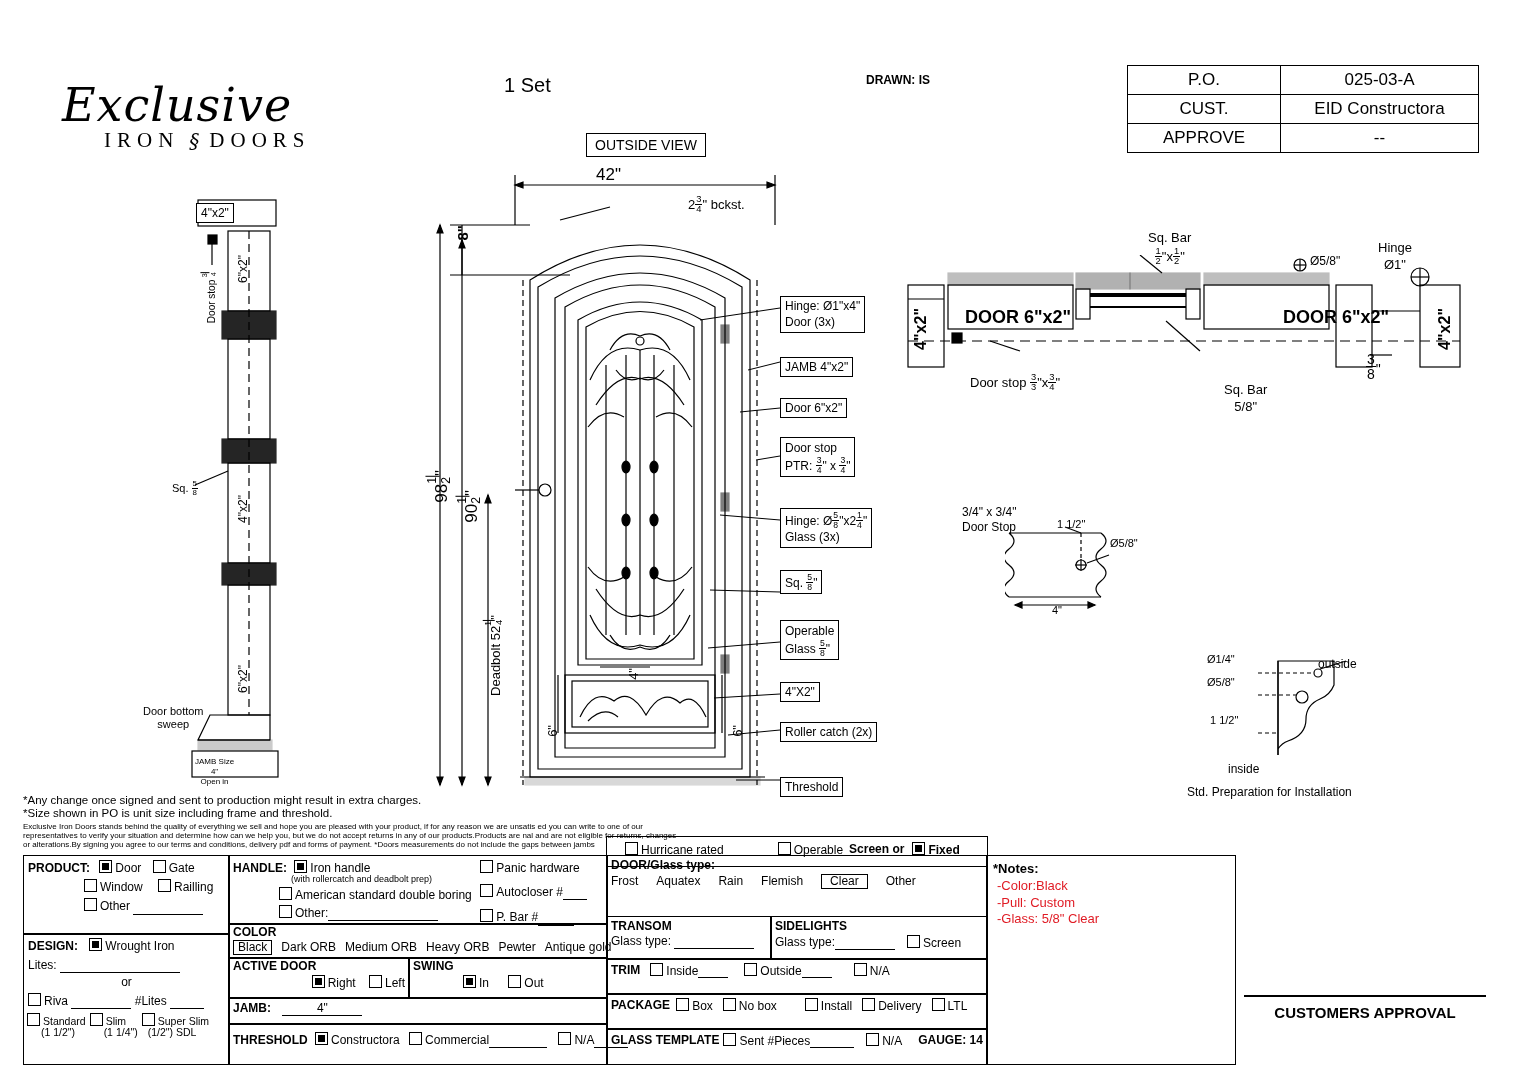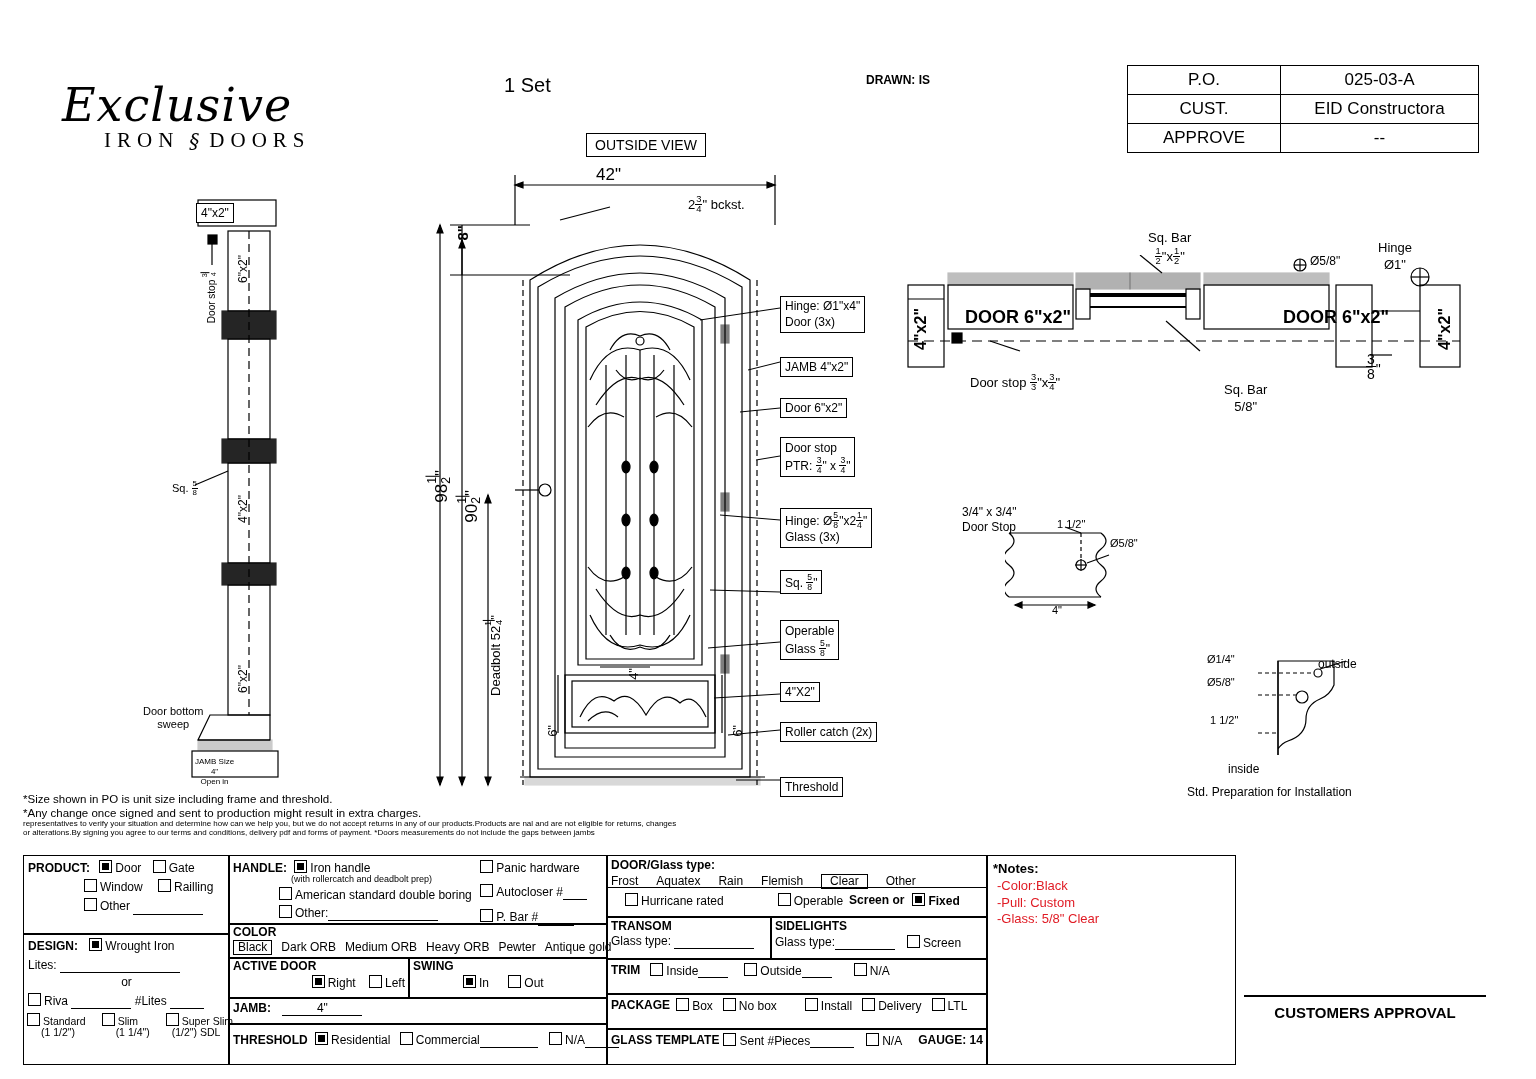--- a/index.html
+++ b/index.html
@@ -357,22 +357,23 @@
     </g>
   </svg>
   <div class="abs txt" style="left:1207px;top:653px;font-size:11px;">Ø1/4"</div>
   <div class="abs txt" style="left:1207px;top:676px;font-size:11px;">Ø5/8"</div>
   <div class="abs txt" style="left:1210px;top:714px;font-size:11px;">1 1/2"</div>
   <div class="abs txt" style="left:1318px;top:658px;font-size:12px;">outside</div>
   <div class="abs txt" style="left:1228px;top:763px;font-size:12px;">inside</div>
   <div class="abs txt" style="left:1187px;top:786px;font-size:12px;">Std. Preparation for Installation</div>
 
   <div class="abs" style="left:23px;top:793px;width:780px;">
+    <div class="txt" style="font-size:11.5px;margin-top:1px;">*Any change once signed and sent to production might result in extra charges.</div>
     <div class="txt" style="font-size:11.5px;">*Size shown in PO is unit size including frame and threshold.</div>
-    <div class="txt" style="font-size:11.5px;margin-top:1px;">*Any change once signed and sent to production might result in extra charges.</div>
+    <div class="tiny" style="margin-top:3px;">Exclusive Iron Doors stands behind the quality of everything we sell and hope you are pleased with your product, if for any reason we are unsatis   ed you can write to one of our</div>
     <div class="tiny">representatives to verify your situation and determine how can we help you, but we do not accept returns in any of our products.Products are      nal and are not eligible for returns, changes</div>
     <div class="tiny">or alterations.By signing you agree to our terms and conditions, delivery pdf and forms of payment. *Doors measurements do not include the gaps between jambs</div>
   </div>
 
   <div class="formbox" style="left:23px;top:855px;width:205px;height:78px;">
     <div class="txt" style="padding:4px 4px 0 4px;">
       <span class="bold">PRODUCT:</span>
       <span style="margin-left:6px;"><span class="chk on"></span><span>Door</span></span>
       <span style="margin-left:8px;"><span class="chk"></span><span>Gate</span></span>
     </div>
@@ -395,21 +396,21 @@
       <span>Lites:</span>
       <span class="u" style="width:120px;">&nbsp;</span>
     </div>
     <div class="txt center" style="padding:1px 4px;">or</div>
     <div class="txt" style="padding:2px 4px;">
       <span><span class="chk"></span><span>Riva</span></span>
       <span class="u" style="width:60px;">&nbsp;</span>
       <span>#Lites</span>
       <span class="u" style="width:34px;">&nbsp;</span>
     </div>
-    <div class="txt" style="padding:2px 3px;display:flex;gap:16px;font-size:10.5px;">
+    <div class="txt" style="padding:2px 3px;display:flex;gap:4px;font-size:10.5px;">
       <span><span class="chk"></span><span>Standard</span><br><span style="margin-left:14px;">(1 1/2")</span></span>
       <span><span class="chk"></span><span>Slim</span><br><span style="margin-left:14px;">(1 1/4")</span></span>
       <span><span class="chk"></span><span>Super Slim</span><br><span style="margin-left:6px;">(1/2") SDL</span></span>
     </div>
   </div>
 
   <div class="formbox" style="left:228px;top:855px;width:378px;height:68px;">
     <div class="txt" style="padding:4px;display:flex;">
       <div style="width:250px;">
         <span class="bold">HANDLE:</span>
@@ -457,38 +458,38 @@
   <div class="formbox" style="left:228px;top:997px;width:378px;height:26px;">
     <div class="txt" style="padding:4px;">
       <span class="bold">JAMB:</span>
       <span class="u center" style="width:80px;margin-left:8px;">4"</span>
     </div>
   </div>
 
   <div class="formbox" style="left:228px;top:1023px;width:378px;height:40px;">
     <div class="txt" style="padding:8px 4px;">
       <span class="bold">THRESHOLD</span>
-      <span style="margin-left:4px;"><span class="chk on"></span><span>Residential</span></span>
+      <span style="margin-left:4px;"><span class="chk on"></span><span>Constructora</span></span>
       <span style="margin-left:6px;"><span class="chk"></span><span>Commercial</span><span class="u" style="width:58px;">&nbsp;</span></span>
       <span style="margin-left:8px;"><span class="chk"></span><span>N/A</span><span class="u" style="width:34px;">&nbsp;</span></span>
     </div>
   </div>
 
   <div class="formbox" style="left:606px;top:855px;width:380px;height:60px;">
     <div class="txt bold" style="padding:3px 4px 0 4px;">DOOR/Glass type:</div>
     <div class="txt" style="padding:2px 4px;display:flex;gap:18px;align-items:center;">
       <span>Frost</span>
       <span>Aquatex</span>
       <span>Rain</span>
       <span>Flemish</span>
       <span style="border:1.5px solid #000;padding:0 8px;">Clear</span>
       <span>Other</span>
     </div>
   </div>
-  <div class="formbox" style="left:606px;top:887px;width:380px;height:29px;">
+  <div class="formbox" style="left:606px;top:836px;width:380px;height:29px;">
     <div class="txt" style="padding:5px 4px;display:flex;align-items:center;">
       <span style="margin-left:14px;"><span class="chk"></span><span>Hurricane rated</span></span>
       <span style="margin-left:54px;"><span class="chk"></span><span>Operable</span></span>
       <span class="bold" style="margin-left:6px;">Screen or</span>
       <span style="margin-left:8px;"><span class="chk on"></span><span class="bold">Fixed</span></span>
     </div>
   </div>
 
   <div class="formbox" style="left:606px;top:916px;width:164px;height:42px;">
     <div class="txt bold" style="padding:3px 4px 0 4px;">TRANSOM</div>

